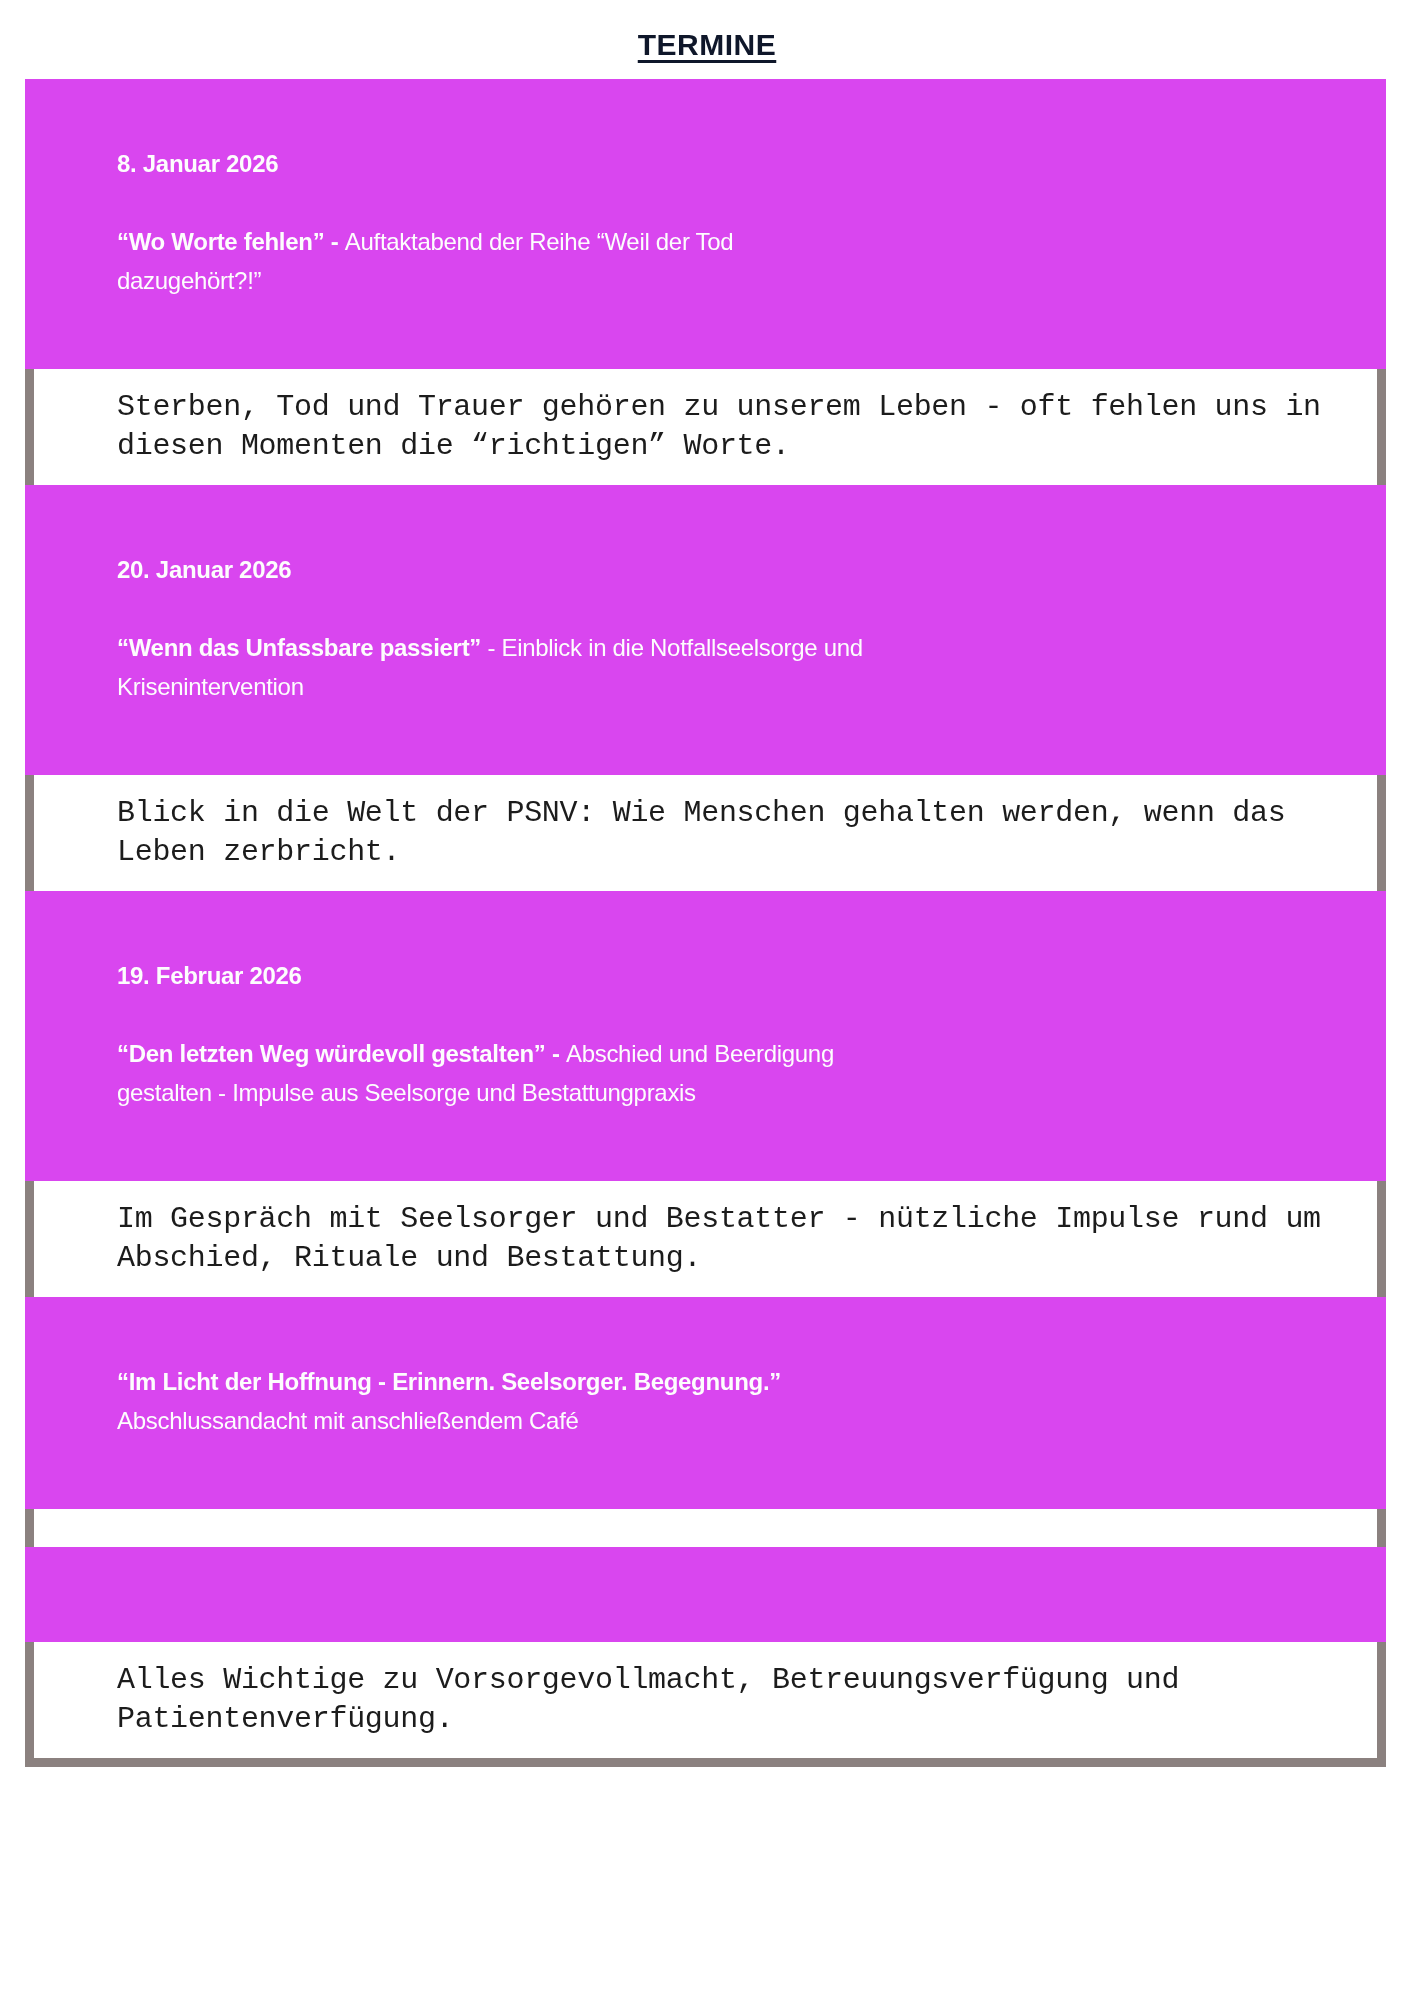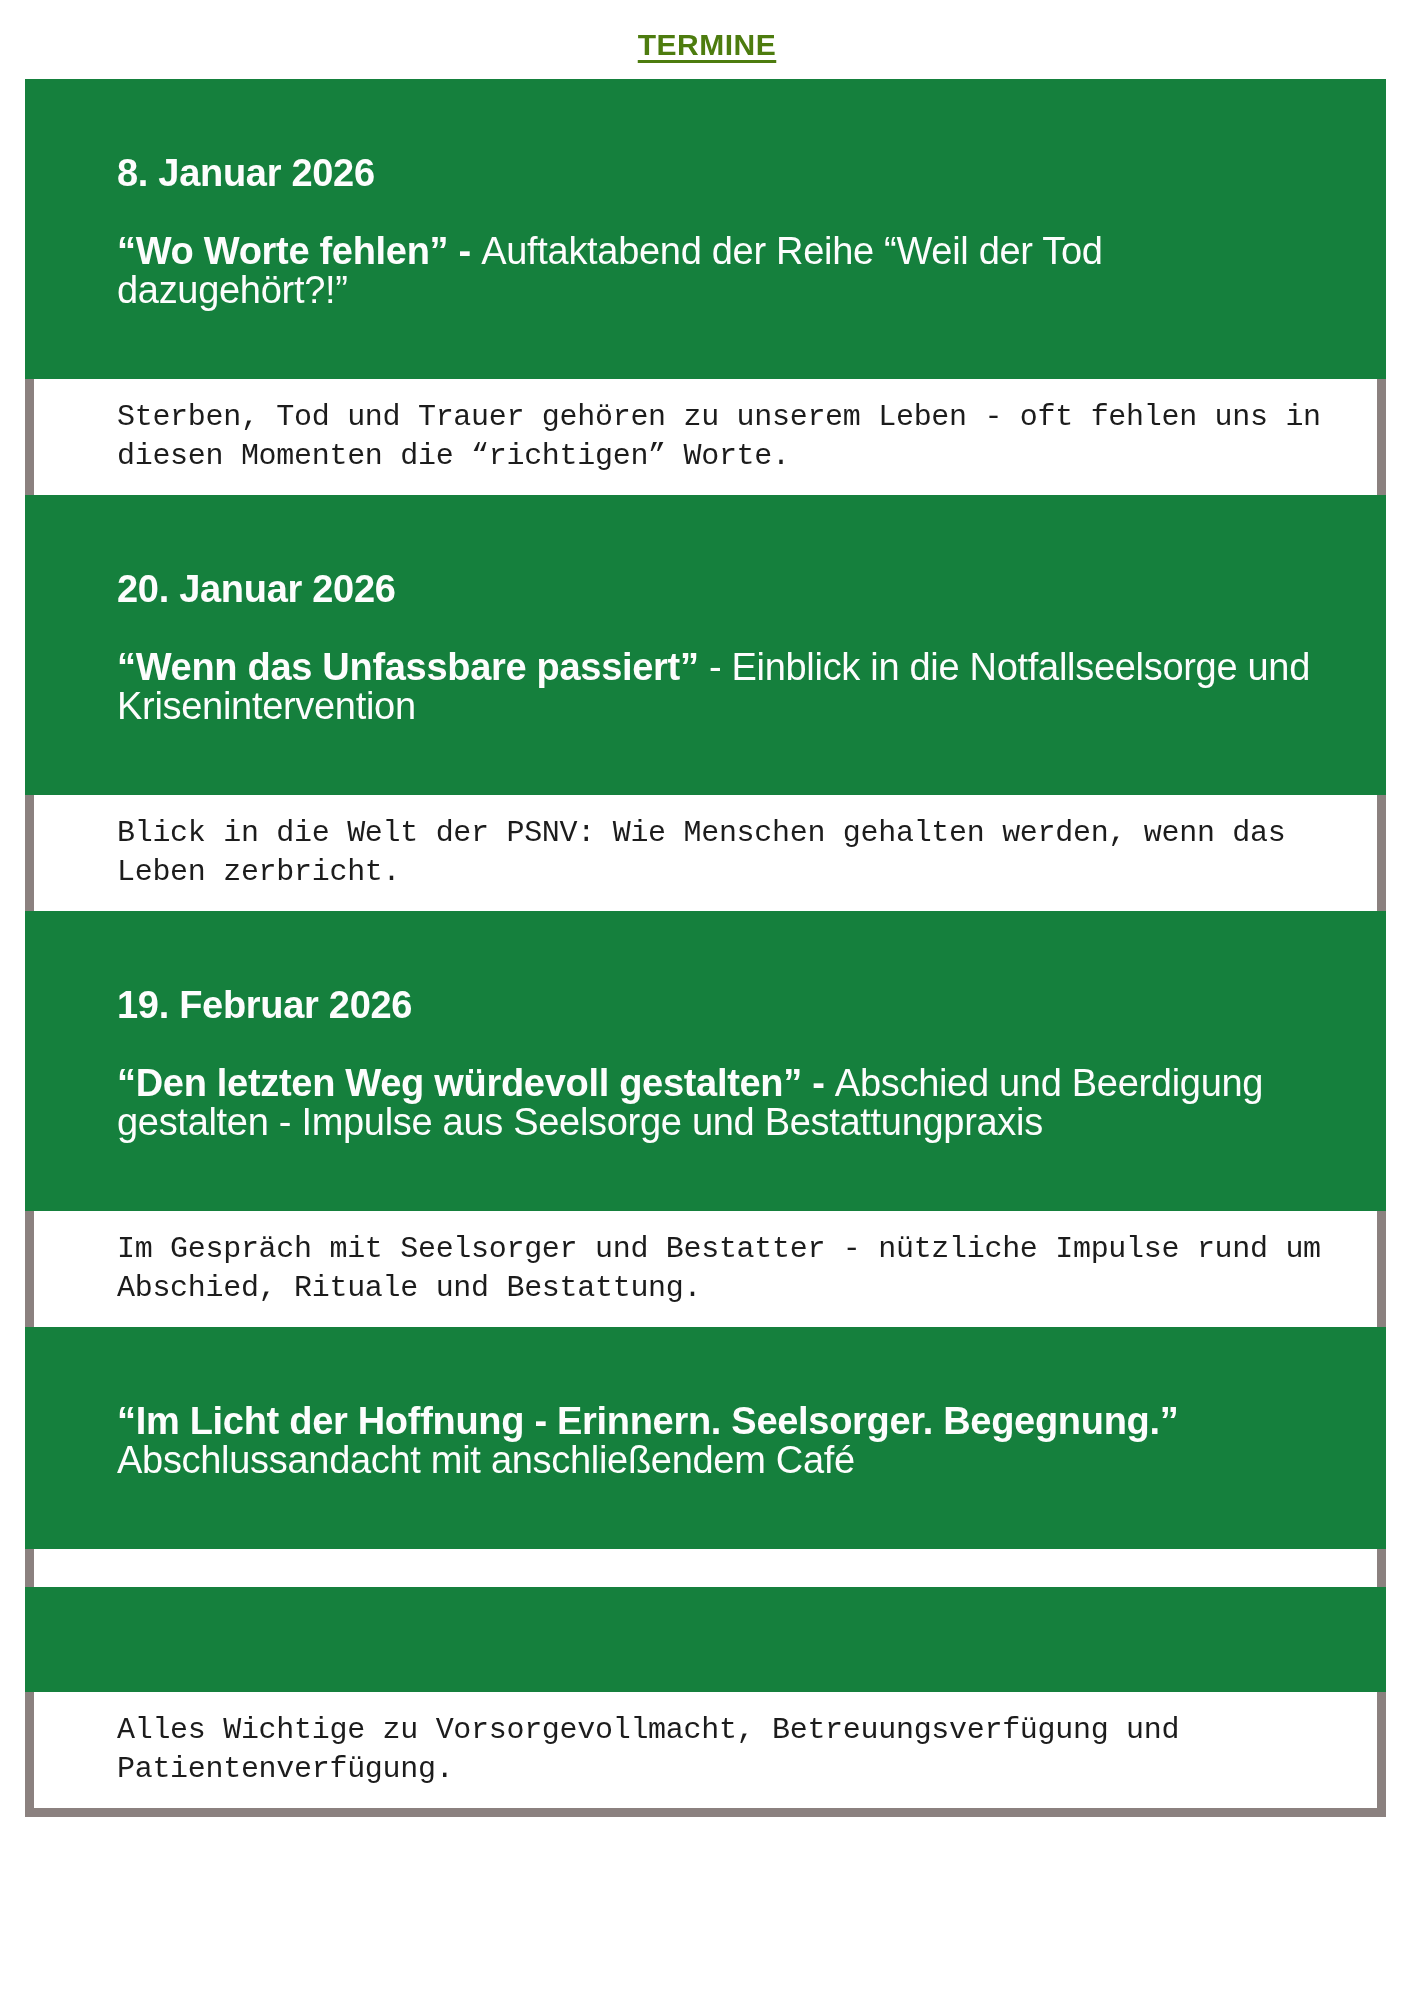--- a/index.html
+++ b/index.html
@@ -15,36 +15,36 @@
     color: #1c1c1c;
   }
 
   
   .doc-title {
     margin: 28px 0 17px;
     text-align: center;
     font-size: 30px;
     font-weight: bold;
     letter-spacing: 0.5px;
-    color: #4d7c0f;
+    color: #0f172a;
     text-decoration: underline;
     text-decoration-thickness: 3px;
     text-underline-offset: 5px;
   }
 
   
   .schedule {
     margin: 0 28px 0 25px;
     border-bottom: 9px solid #8b817f;
   }
   .row-gray {
-    background: #15803d;
+    background: #d946ef;
     color: #fdfdfd;
-    padding: 36px 50px 30px 92px;
-    font-size: 38px;
+    padding: 26px 50px 30px 92px;
+    font-size: 24px;
     line-height: 39px;
     letter-spacing: -0.3px;
     white-space: pre-line;
   }
   .row-gray .date { font-weight: bold; }
   .row-gray .title-bold { font-weight: bold; }
   .row-desc {
     background: #ffffff;
     border-left: 9px solid #8b817f;
     border-right: 9px solid #8b817f;

